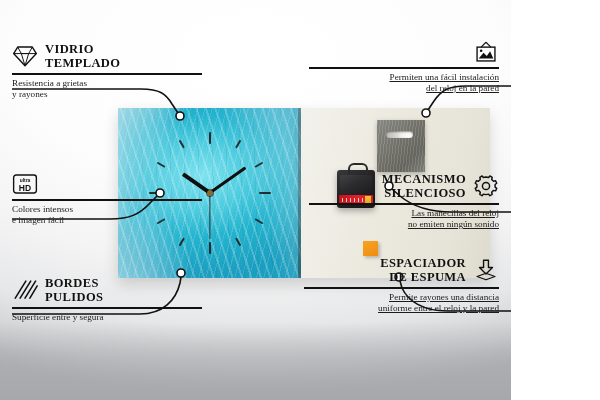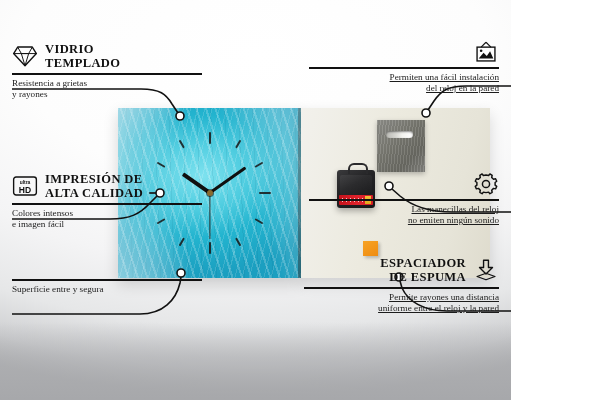--- a/index.html
+++ b/index.html
@@ -198,29 +198,34 @@
 y rayones</div>
   </div>
 
   <div class="callout left" style="left:12px;top:172px;width:190px;">
     <div class="head">
       <svg class="ic" viewBox="0 0 32 28">
         <rect x="2" y="3" width="28" height="22" rx="3" fill="none" stroke="#111" stroke-width="1.7"></rect>
         <text x="16" y="12" font-family="Liberation Sans, sans-serif" font-size="6" font-weight="700" fill="#111" text-anchor="middle">ultra</text>
         <text x="16" y="22" font-family="Liberation Sans, sans-serif" font-size="10.5" font-weight="700" fill="#111" text-anchor="middle">HD</text>
       </svg>
-      <div class="title">IMPRESIÓN DE
-ALTA CALIDAD</div>
     </div>
     <div class="rule"></div>
     <div class="desc">Colores intensos
 e imagen fácil</div>
   </div>
 
   <div class="callout left" style="left:12px;top:276px;width:190px;">
+    <div class="head">
+      <svg class="ic" viewBox="0 0 32 28">
+        <path d="M4 24 L17 3 M10 24 L23 3 M16 24 L29 3 M22 24 L31 9" fill="none" stroke="#111" stroke-width="1.9" stroke-linecap="round"></path>
+      </svg>
+      <div class="title">BORDES
+PULIDOS</div>
+    </div>
     <div class="rule"></div>
     <div class="desc">Superficie entre y segura</div>
   </div>
 
   <div class="callout right" style="right:12px;top:40px;width:190px;">
     <div class="head">
       <svg class="ic" viewBox="0 0 32 28">
         <path d="M16 2 L10 8" fill="none" stroke="#111" stroke-width="1.4"></path>
         <path d="M16 2 L22 8" fill="none" stroke="#111" stroke-width="1.4"></path>
         <rect x="5" y="8" width="22" height="17" fill="none" stroke="#111" stroke-width="1.7"></rect>
@@ -228,20 +233,22 @@
         <circle cx="10" cy="12.5" r="1.6" fill="#111"></circle>
       </svg>
     </div>
     <div class="rule"></div>
     <div class="desc">Permiten una fácil instalación
 del reloj en la pared</div>
   </div>
 
   <div class="callout right" style="right:12px;top:172px;width:190px;">
     <div class="head">
+      <div class="title">MECANISMO
+SILENCIOSO</div>
       <svg class="ic" viewBox="0 0 32 28">
         <path d="M16 3 l3.2 .6 1.6-2.0 2.8 1.8 -.6 2.5 2.3 2.3 2.5-.6 1.4 3.0 -2.0 1.6 .0 3.2 2.0 1.6 -1.4 3.0 -2.5-.6 -2.3 2.3 .6 2.5 -2.8 1.8 -1.6-2.0 -3.2 .6 -3.2-.6 -1.6 2.0 -2.8-1.8 .6-2.5 -2.3-2.3 -2.5 .6 -1.4-3.0 2.0-1.6 0-3.2 -2.0-1.6 1.4-3.0 2.5 .6 2.3-2.3 -.6-2.5 2.8-1.8 1.6 2.0 Z" fill="none" stroke="#111" stroke-width="1.8" stroke-linejoin="round"></path>
         <circle cx="16" cy="14" r="4.4" fill="none" stroke="#111" stroke-width="1.8"></circle>
       </svg>
     </div>
     <div class="rule"></div>
     <div class="desc">Las manecillas del reloj
 no emiten ningún sonido</div>
   </div>
 

